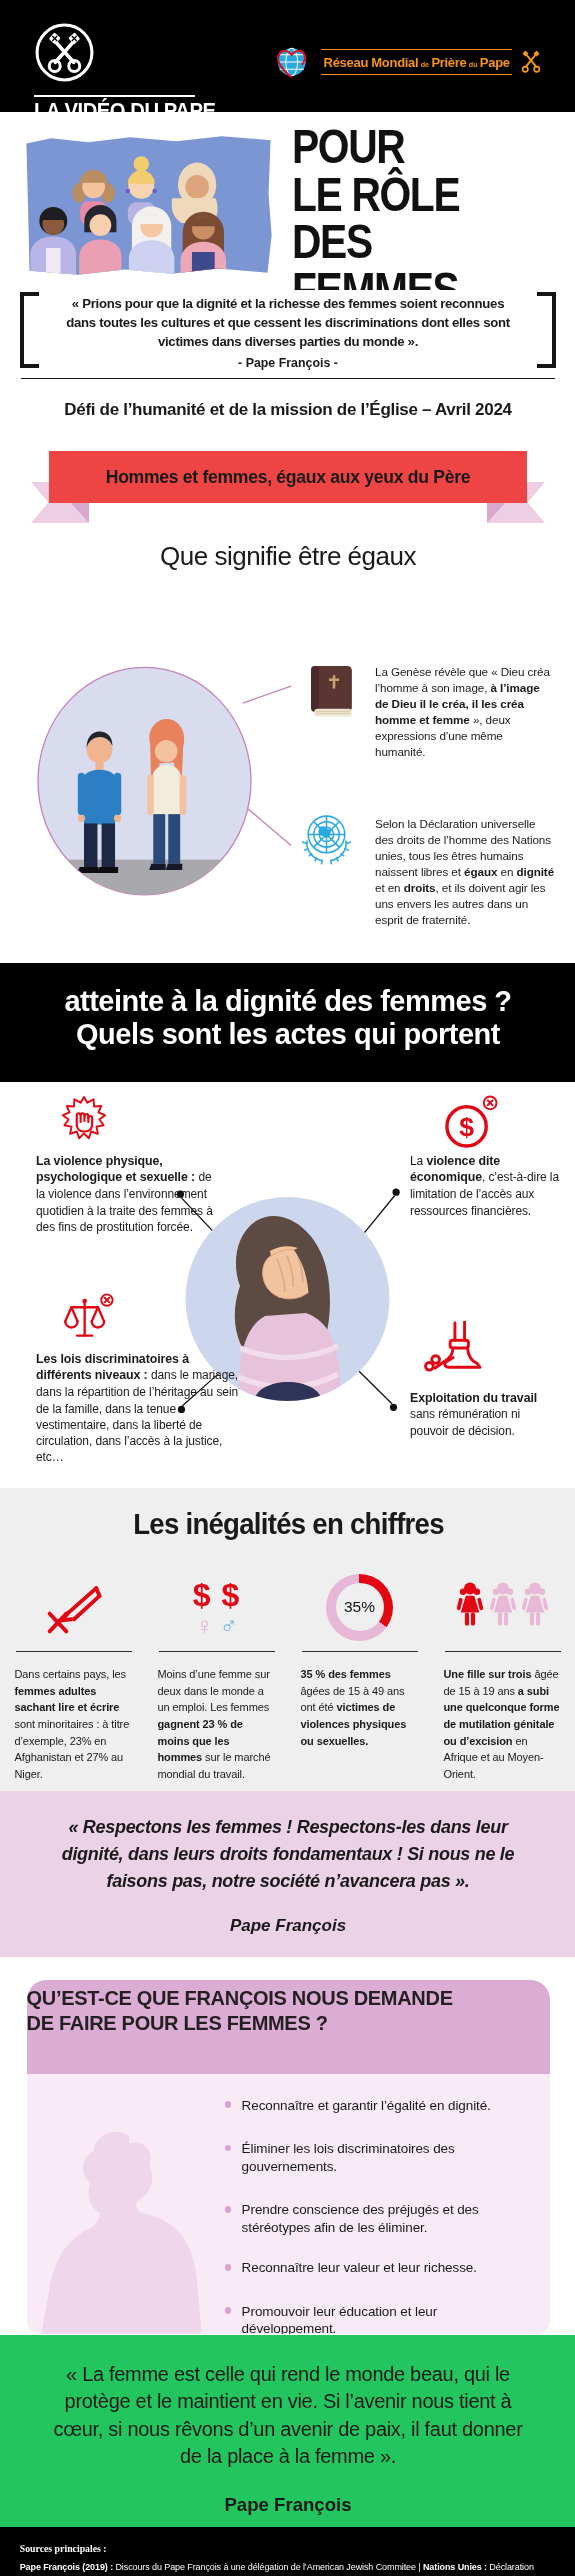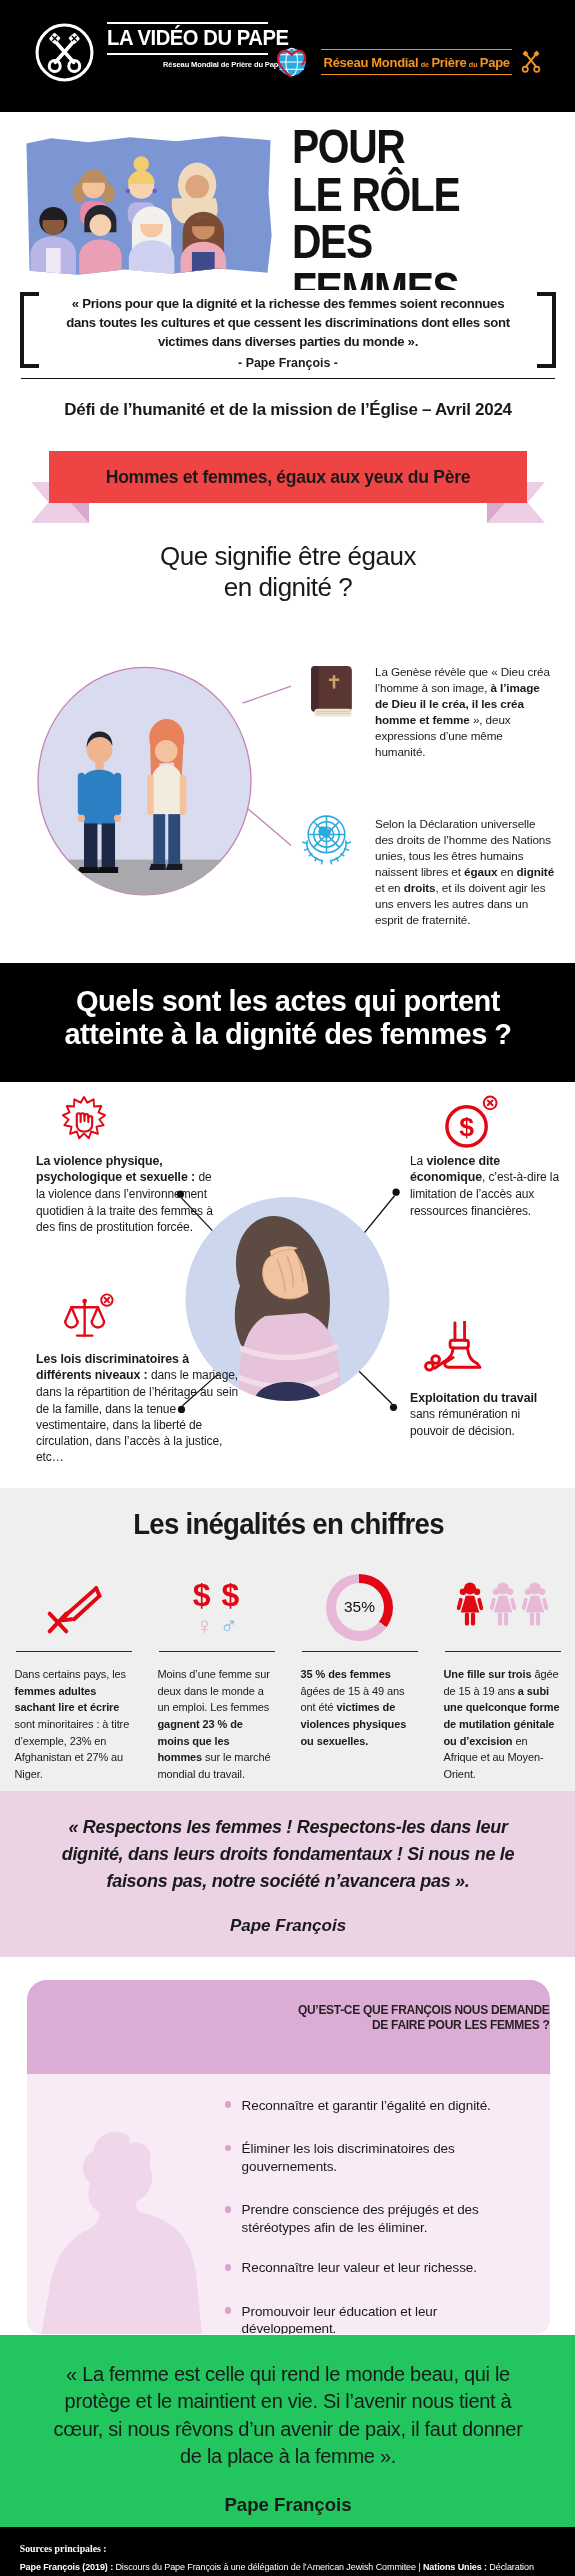--- a/index.html
+++ b/index.html
@@ -1,21 +1,21 @@
 <!DOCTYPE html>
 <html style="font-size:8.3px"><head>
 <meta charset="utf-8">
 <style>
   html,body{margin:0;padding:0;background:#ffffff;}
   body{width:576px;font-family:"Liberation Sans",sans-serif;color:#1a1a1a;}
   .sec{position:relative;overflow:hidden;}
   .cond{letter-spacing:-0.5px;}
   
   .header{height:112px;background:#000;}
-  .brand{position:absolute;left:34px;top:22px;display:flex;gap:12.4px;align-items:flex-start;}
+  .brand{position:absolute;left:34px;top:22px;display:flex;gap:12.4px;align-items:flex-start;flex-direction:column;}
   .brand-text{width:175px;}
   .brand-title{border-top:2.1px solid #fff;border-bottom:2.1px solid #fff;color:#fff;font-weight:bold;font-size:22px;letter-spacing:-0.5px;padding:1px 0 2.1px;transform:scaleX(.92);transform-origin:left;white-space:nowrap;}
   .brand-sub{color:#fff;font-size:7.5px;font-weight:bold;text-align:right;margin-top:4.7px;letter-spacing:-0.1px;}
   .partner{position:absolute;right:33px;top:41px;display:flex;align-items:center;gap:7.2px;}
   .partner-text{border-top:1.3px solid #f7941d;border-bottom:1.3px solid #f7941d;padding:4.7px 2.1px;color:#f7941d;font-weight:bold;white-space:nowrap;}
   .partner-text .big{font-size:13px;letter-spacing:-0.3px;margin-top:44px;}
   .partner-text .sm{font-size:7.2px;}
   
   .hero{height:178px;}
   .hero-art{position:absolute;left:21px;top:19.7px;}
@@ -60,21 +60,21 @@
   .sym-row{text-align:center;font-size:24px;line-height:.9;}
   .donut{width:67px;height:67px;border-radius:50%;background:conic-gradient(#e30613 0 35%,#e6b7d7 35% 100%);display:flex;align-items:center;justify-content:center;}
   .donut-hole{width:48px;height:48px;border-radius:50%;background:#efeff0;display:flex;align-items:center;justify-content:center;font-size:15.5px;color:#111;}
   
   .quote2{height:166px;background:#ebd2e5;text-align:center;box-sizing:border-box;padding-top:23px;}
   .quote2-text{width:466px;margin:0 auto;font-size:18px;font-weight:bold;font-style:italic;line-height:1.5;letter-spacing:-0.3px;}
   .quote2-author{margin-top:21px;font-size:17px;font-weight:bold;font-style:italic;}
   .gapwhite{height:23px;background:#fff;}
   
   .panel{width:523px;margin:0 auto;height:355px;}
-  .panel-head{height:94px;background:#dbacd4;border-radius:19.7px 19.7px 0 0;box-sizing:border-box;padding-top:23px;text-align:right;font-size:12px;font-weight:bold;line-height:1.25;letter-spacing:-0.3px;transform-origin:top center;color:#241f21;}
+  .panel-head{height:94px;background:#dbacd4;border-radius:19.7px 19.7px 0 0;box-sizing:border-box;padding-top:6px;text-align:left;font-size:20px;font-weight:bold;line-height:1.25;letter-spacing:-0.3px;transform-origin:top center;color:#241f21;}
   .panel-body{height:260px;background:#f8ebf5;border-radius:0 0 13.5px 13.5px;position:relative;overflow:hidden;}
   .bullets{position:absolute;left:198px;top:23px;width:300px;list-style:none;margin:0;padding:0;}
   .bullets li{display:flex;gap:10.4px;margin-bottom:26px;font-size:13.5px;line-height:1.3;letter-spacing:-0.1px;}
   .bullets li:nth-child(3){margin-bottom:23px;justify-content:center;}
   .dot{flex:0 0 6.7px;width:6.7px;height:6.7px;border-radius:50%;background:#d9a3cf;margin-top:4.7px;}
   
   .quote3{height:192px;background:#22c55e;text-align:center;box-sizing:border-box;padding-top:26px;}
   .quote3-text{width:471px;margin:0 auto;font-size:20px;line-height:1.38;letter-spacing:-0.3px;}
   .quote3-author{margin-top:23px;font-size:18.6px;font-weight:bold;}
   
@@ -222,21 +222,20 @@
 <div class="sec ribbon-wrap">
   <div class="wing l"></div>
   <div class="wing r"></div>
   <div class="fold l"></div>
   <div class="fold r"></div>
   <div class="ribbon-band">Hommes et femmes, égaux aux yeux du Père</div>
 </div>
 
 <div class="sec equal-head">
   <div>Que signifie être égaux</div>
-  <div>en dignité ?</div>
 </div>
 
 <div class="sec equal-diagram">
   <svg class="abs" style="left:0;top:0;" width="576" height="326" viewBox="0 0 1112 630">
     <g stroke="#c583b5" stroke-width="2.5" fill="none">
       <path d="M468 128 L562 95"></path>
       <path d="M468 323 L562 403"></path>
     </g>
   </svg>
   <div class="abs" style="left:33px;top:21px;">
@@ -299,22 +298,22 @@
         <path d="M22 62 l-10 -3 M25 72 l-9 3 M32 81 l-7 6 M41 89 l-4 8 M52 94 l-2 9"></path>
         <path d="M98 62 l10 -3 M95 72 l9 3 M88 81 l7 6 M79 89 l4 8 M68 94 l2 9"></path>
       </g>
       <path d="M46 30 c6 -4 12 -2 14 4 c6 -2 10 2 8 8 c-2 6 -10 8 -14 4 c-6 2 -10 -2 -10 -8 z" fill="#2aa9e0"></path>
     </svg>
   </div>
   <div class="abs para" style="left:375px;top:179px;width:181px;"><span>Selon la Déclaration universelle des droits de l’homme des Nations unies, tous les êtres humains naissent libres et </span><b>égaux</b><span> en </span><b>dignité</b><span> et en </span><b>droits</b><span>, et ils doivent agir les uns envers les autres dans un esprit de fraternité.</span></div>
 </div>
 
 <div class="sec band2">
+  <div>atteinte à la dignité des femmes ?</div>
   <div>Quels sont les actes qui portent</div>
-  <div>atteinte à la dignité des femmes ?</div>
 </div>
 
 <div class="sec violence">
   <svg class="abs" style="left:0;top:0;" width="576" height="406" viewBox="0 0 1112 785">
     <g stroke="#111" stroke-width="2.5" fill="none">
       <path d="M350 224 L418 296"></path>
       <path d="M762 220 L700 296"></path>
       <path d="M352 626 L426 560"></path>
       <path d="M757 622 L690 556"></path>
     </g>

